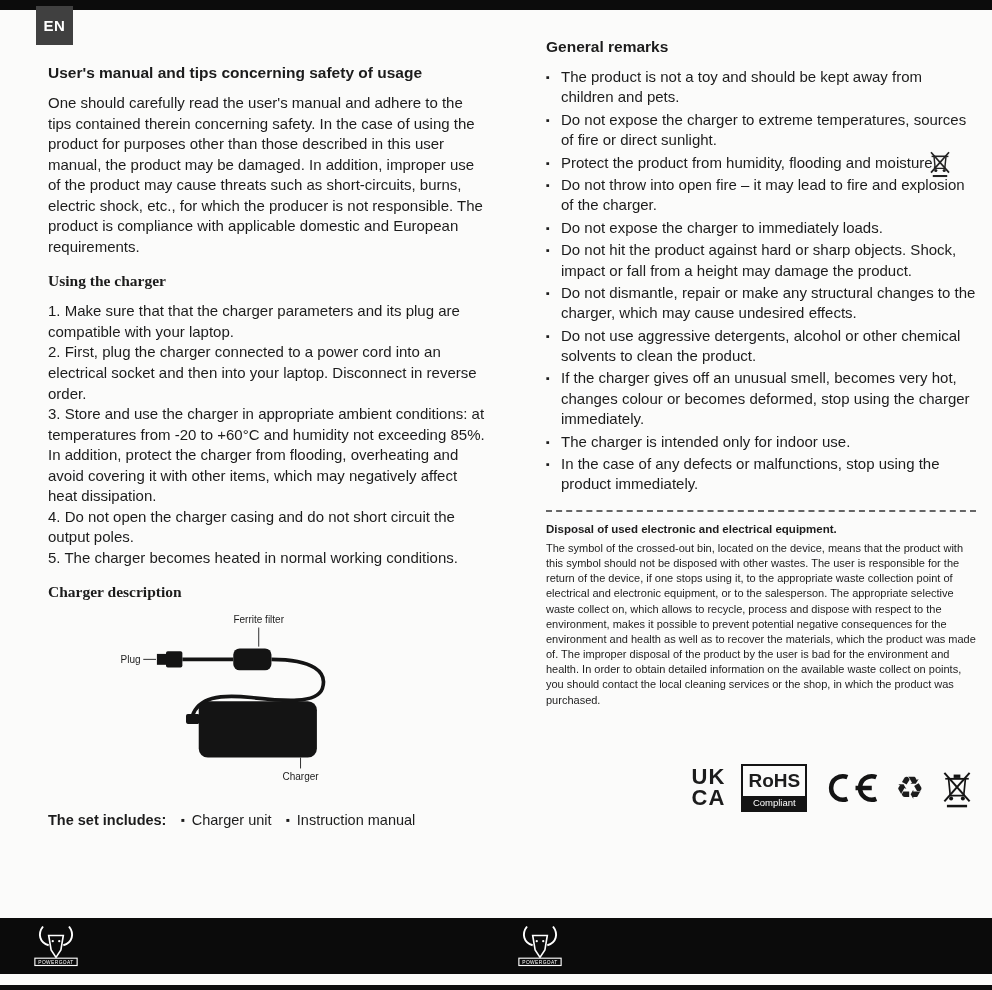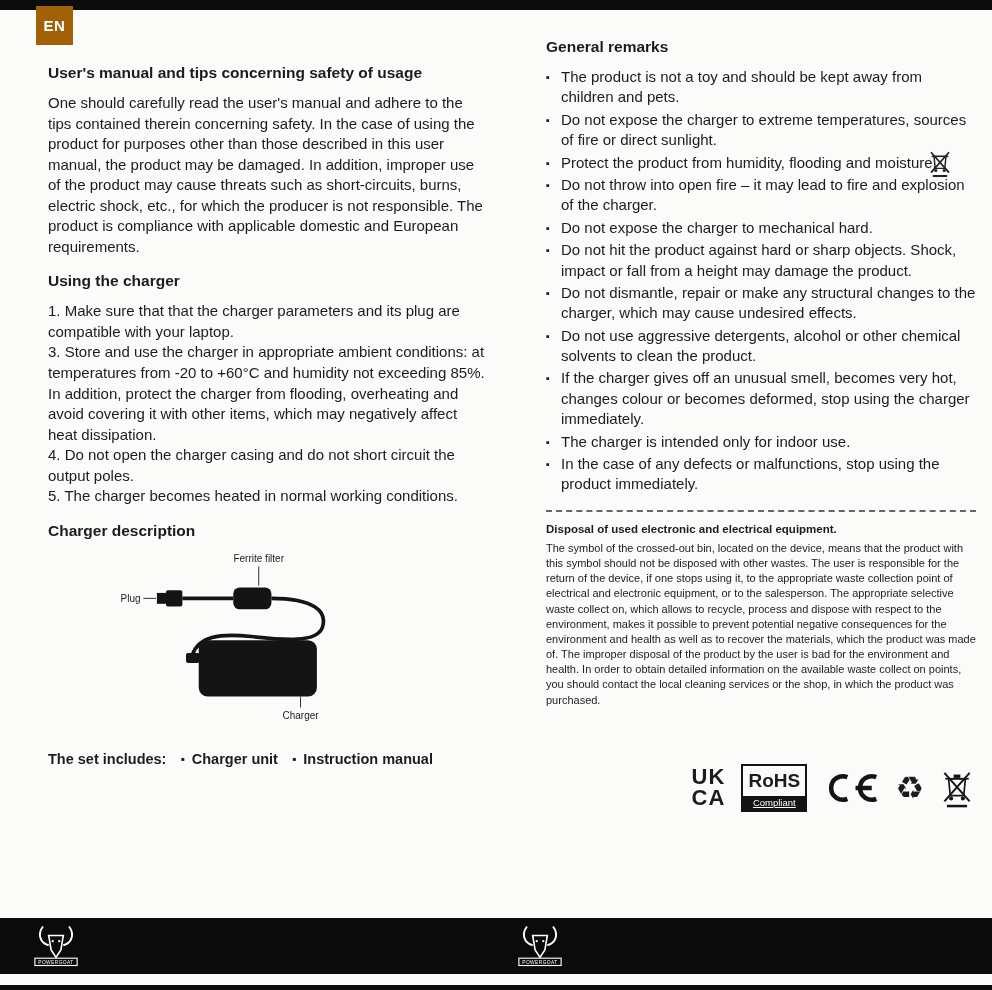--- a/index.html
+++ b/index.html
@@ -5,47 +5,47 @@
   html,body{margin:0;padding:0;background:#e8e8e8;}
   .page{
     position:relative;width:992px;height:990px;background:#fbfbfa;
     font-family:"Liberation Sans",sans-serif;color:#1c1c1c;overflow:hidden;
     margin:0 auto;
   }
   .top-strip{position:absolute;top:0;left:0;width:100%;height:10px;background:#0c0c0c;}
   .bottom-bar{position:absolute;left:0;bottom:16px;width:100%;height:56px;background:#0b0b0b;display:flex;align-items:center;}
   .bottom-edge{position:absolute;left:0;bottom:0;width:100%;height:5px;background:#0c0c0c;}
   .en-badge{
-    position:absolute;left:36px;top:6px;width:37px;height:39px;background:#a16207;
+    position:absolute;left:36px;top:6px;width:37px;height:39px;background:#404040;
     color:#fff;font-weight:bold;font-size:15px;display:flex;align-items:center;justify-content:center;
     letter-spacing:.5px;
   }
   .col-left{position:absolute;left:48px;top:64px;width:437px;}
   .col-right{position:absolute;left:546px;top:38px;width:430px;}
   h2{font-size:15.5px;margin:0 0 11px 0;font-weight:bold;}
   .body-text{font-size:15px;line-height:1.37;margin:0;}
-  .section-head{margin-top:15px;margin-bottom:11px;}
+  .section-head{margin-top:15px;margin-bottom:11px;font-family:Liberation Serif, serif;}
   .step{font-size:15px;line-height:1.37;margin:0;}
   .diagram-wrap{margin:6px 0 0 58px;}
   .diagram-wrap svg text{font-family:"Liberation Sans",sans-serif;font-size:11px;fill:#1c1c1c;}
   .set-line{font-size:14.5px;margin-top:14px;}
   .set-label{font-weight:bold;}
-  .set-item{margin-left:10px;font-weight:bold;}
+  .set-item{margin-left:10px;}
   .set-item::before{content:"▪";margin-right:7px;font-size:12px;position:relative;top:-1px;}
   ul.remarks{list-style:none;margin:0;padding:0;font-size:15px;line-height:1.36;}
   ul.remarks li{position:relative;padding-left:15px;margin-bottom:2px;}
   ul.remarks li::before{content:"▪";position:absolute;left:0;top:0;font-size:11px;line-height:1.9;}
   .dashed-divider{border:none;border-top:2px dashed #666;margin:15px 0 11px 0;}
   .disposal-title{font-size:11.5px;font-weight:bold;margin:0 0 6px 0;}
   .disposal-text{font-size:11px;line-height:1.38;margin:0;}
   .marks-row{display:flex;align-items:center;justify-content:flex-end;gap:16px;margin-top:56px;padding-right:2px;}
   .ukca{font-weight:bold;font-size:22px;line-height:.92;letter-spacing:1px;font-family:"Liberation Sans",sans-serif;text-align:center;}
   .rohs{border:2px solid #141414;text-align:center;width:62px;}
   .rohs-top{font-weight:bold;font-size:19px;line-height:1.15;padding:4px 2px;}
-  .rohs-bottom{background:#141414;color:#fff;font-size:9.5px;padding:1px 2px 2px 2px;text-decoration:underline;}
+  .rohs-bottom{background:#141414;color:#fff;font-size:9.5px;padding:1px 2px 2px 2px;}
   .recycle-glyph{font-size:32px;line-height:1;font-family:"DejaVu Sans",sans-serif;}
   .corner-icon{position:absolute;left:928px;top:148px;}
   .goat{display:flex;align-items:center;}
   .goat-1{margin-left:30px;}
   .goat-2{margin-left:432px;}
   .goat svg text{font-family:"Liberation Sans",sans-serif;}
 </style>
 </head>
 <body>
 
@@ -53,20 +53,21 @@
 
   <div class="top-strip"></div>
   <div class="en-badge">EN</div>
 
   <div class="col-left">
     <h2>User's manual and tips concerning safety of usage</h2>
     <p class="body-text">One should carefully read the user's manual and adhere to the tips contained therein concerning safety. In the case of using the product for purposes other than those described in this user manual, the product may be damaged. In addition, improper use of the product may cause threats such as short-circuits, burns, electric shock, etc., for which the producer is not responsible. The product is compliance with applicable domestic and European requirements.</p>
 
     <h2 class="section-head">Using the charger</h2>
     <p class="step">1. Make sure that that the charger parameters and its plug are compatible with your laptop.</p>
+    <p class="step">2. First, plug the charger connected to a power cord into an electrical socket and then into your laptop. Disconnect in reverse order.</p>
     <p class="step">3. Store and use the charger in appropriate ambient conditions: at temperatures from -20 to +60°C and humidity not exceeding 85%. In addition, protect the charger from flooding, overheating and avoid covering it with other items, which may negatively affect heat dissipation.</p>
     <p class="step">4. Do not open the charger casing and do not short circuit the output poles.</p>
     <p class="step">5. The charger becomes heated in normal working conditions.</p>
 
     <h2 class="section-head">Charger description</h2>
 
     <div class="diagram-wrap">
       <svg viewBox="0 0 330 200" width="300" height="182">
 
         <text x="168" y="12" text-anchor="middle">Ferrite filter</text>
@@ -100,21 +101,21 @@
     </p>
   </div>
 
   <div class="col-right">
     <h2>General remarks</h2>
     <ul class="remarks">
       <li>The product is not a toy and should be kept away from children and pets.</li>
       <li>Do not expose the charger to extreme temperatures, sources of fire or direct sunlight.</li>
       <li>Protect the product from humidity, flooding and moisture.</li>
       <li>Do not throw into open fire – it may lead to fire and explosion of the charger.</li>
-      <li>Do not expose the charger to mechanical hard.</li>
+      <li>Do not expose the charger to immediately loads.</li>
       <li>Do not hit the product against hard or sharp objects. Shock, impact or fall from a height may damage the product.</li>
       <li>Do not dismantle, repair or make any structural changes to the charger, which may cause undesired effects.</li>
       <li>Do not use aggressive detergents, alcohol or other chemical solvents to clean the product.</li>
       <li>If the charger gives off an unusual smell, becomes very hot, changes colour or becomes deformed, stop using the charger immediately.</li>
       <li>The charger is intended only for indoor use.</li>
       <li>In the case of any defects or malfunctions, stop using the product immediately.</li>
     </ul>
 
     <hr class="dashed-divider">
 

